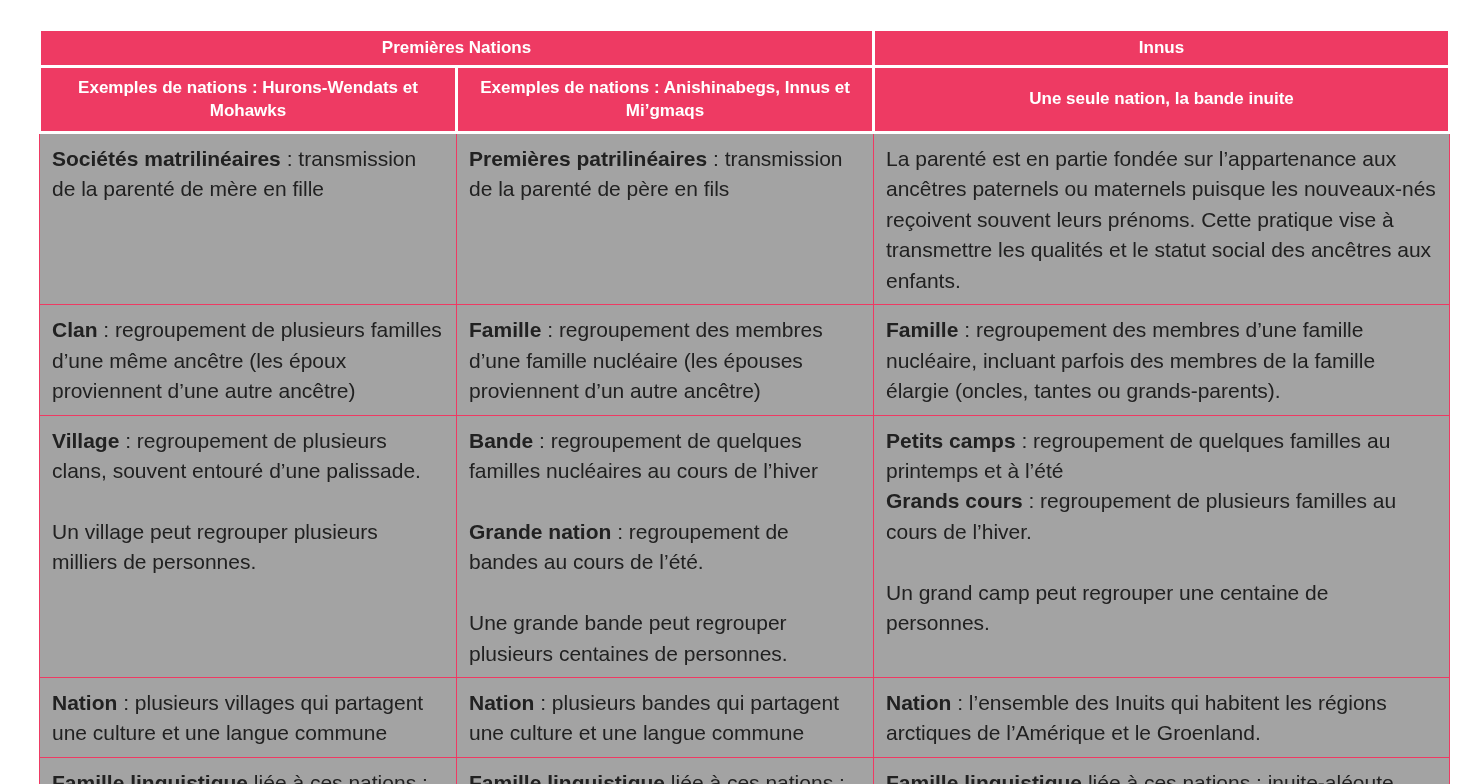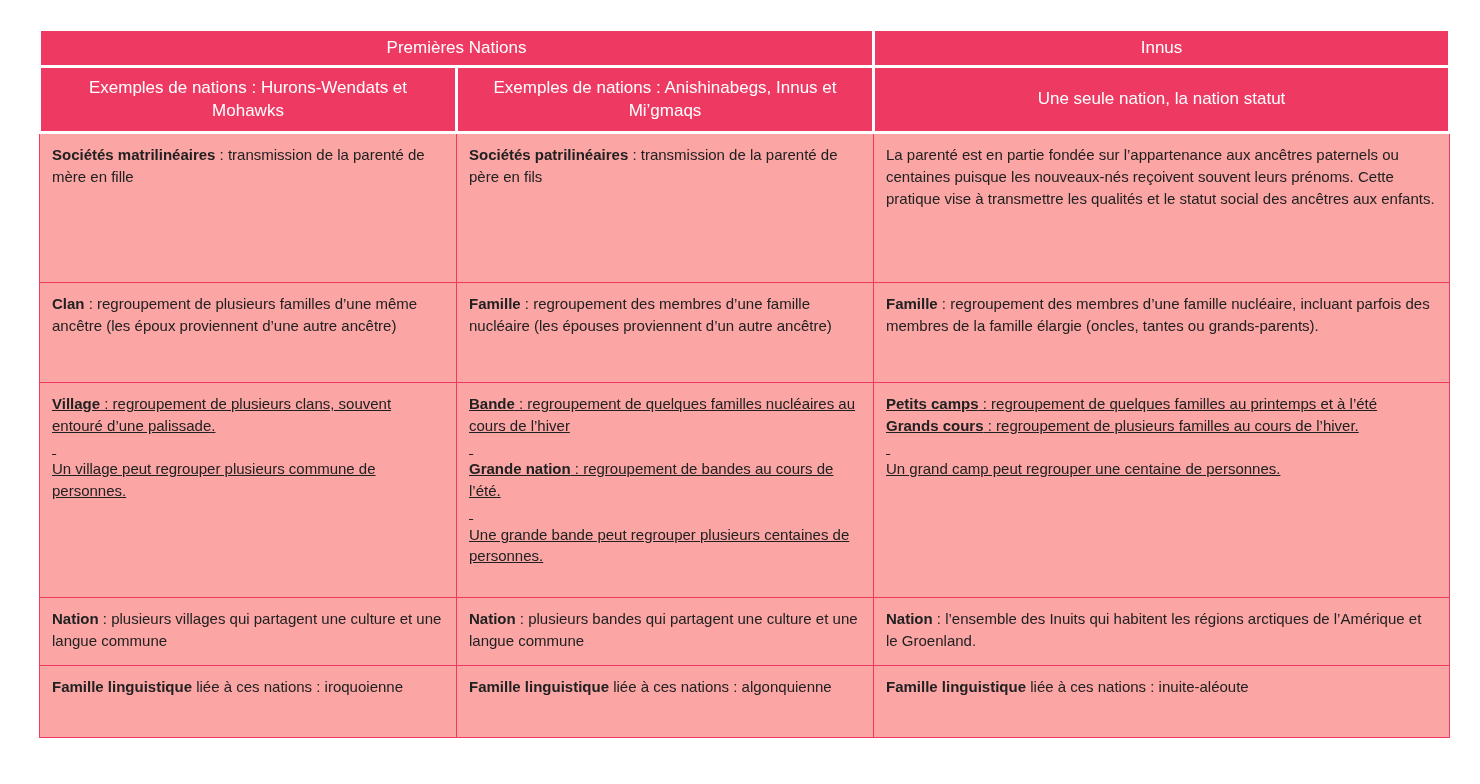--- a/index.html
+++ b/index.html
@@ -25,43 +25,43 @@
     table-layout:fixed;
     width:1410px;
   }
   col.c1{width:417px;}
   col.c2{width:417px;}
   col.c3{width:576px;}
 
   thead th{
     background:var(--accent);
     color:#ffffff;
-    font-weight:normal;
+    font-weight:bold;
     text-align:center;
     vertical-align:middle;
     border:3px solid #ffffff;
     padding:4px 18px;
     font-size:17px;
     line-height:1.3;
   }
   tr.group-row th{height:37px;}
   tr.sub-row th{height:66px;}
 
   tbody td{
-    background:#fca5a5;
+    background:#a3a3a3;
     border:1.6px solid var(--accent);
     vertical-align:top;
     padding:10px 12px 8px 12px;
-    font-size:15px;
+    font-size:21px;
     line-height:1.45;
     color:var(--body-text);
   }
   tr.r0 td{height:150px;}
   tr.r1 td{height:100px;}
-  tr.r2 td{height:215px;text-decoration:underline;}
+  tr.r2 td{height:215px;}
   tr.r3 td{height:68px;}
   tr.r4 td{height:72px;}
 
   .para{margin:0;}
   .para strong{font-weight:bold;}
 </style>
 </head>
 <body>
 
 <div class="page">
@@ -72,51 +72,51 @@
         <col class="c3">
     </colgroup>
     <thead>
       <tr class="group-row">
         <th colspan="2">Premières Nations</th>
         <th>Innus</th>
       </tr>
       <tr class="sub-row">
         <th>Exemples de nations : Hurons-Wendats et Mohawks</th>
         <th>Exemples de nations : Anishinabegs, Innus et Mi’gmaqs</th>
-        <th>Une seule nation, la nation statut</th>
+        <th>Une seule nation, la bande inuite</th>
       </tr>
     </thead>
     <tbody>
       <tr class="r0">
         <td>
             <div class="para"><strong>Sociétés matrilinéaires</strong> : transmission de la parenté de mère en fille</div>
           </td>
         <td>
-            <div class="para"><strong>Sociétés patrilinéaires</strong> : transmission de la parenté de père en fils</div>
+            <div class="para"><strong>Premières patrilinéaires</strong> : transmission de la parenté de père en fils</div>
           </td>
         <td>
-            <div class="para">La parenté est en partie fondée sur l’appartenance aux ancêtres paternels ou centaines puisque les nouveaux-nés reçoivent souvent leurs prénoms. Cette pratique vise à transmettre les qualités et le statut social des ancêtres aux enfants.</div>
+            <div class="para">La parenté est en partie fondée sur l’appartenance aux ancêtres paternels ou maternels puisque les nouveaux-nés reçoivent souvent leurs prénoms. Cette pratique vise à transmettre les qualités et le statut social des ancêtres aux enfants.</div>
           </td>
       </tr>
       <tr class="r1">
         <td>
             <div class="para"><strong>Clan</strong> : regroupement de plusieurs familles d’une même ancêtre (les époux proviennent d’une autre ancêtre)</div>
           </td>
         <td>
             <div class="para"><strong>Famille</strong> : regroupement des membres d’une famille nucléaire (les épouses proviennent d’un autre ancêtre)</div>
           </td>
         <td>
             <div class="para"><strong>Famille</strong> : regroupement des membres d’une famille nucléaire, incluant parfois des membres de la famille élargie (oncles, tantes ou grands-parents).</div>
           </td>
       </tr>
       <tr class="r2">
         <td>
             <div class="para"><strong>Village</strong> : regroupement de plusieurs clans, souvent entouré d’une palissade.</div>
             <div class="para">&nbsp;</div>
-            <div class="para">Un village peut regrouper plusieurs commune de personnes.</div>
+            <div class="para">Un village peut regrouper plusieurs milliers de personnes.</div>
           </td>
         <td>
             <div class="para"><strong>Bande</strong> : regroupement de quelques familles nucléaires au cours de l’hiver</div>
             <div class="para">&nbsp;</div>
             <div class="para"><strong>Grande nation</strong> : regroupement de bandes au cours de l’été.</div>
             <div class="para">&nbsp;</div>
             <div class="para">Une grande bande peut regrouper plusieurs centaines de personnes.</div>
           </td>
         <td>
             <div class="para"><strong>Petits camps</strong> : regroupement de quelques familles au printemps et à l’été</div>

